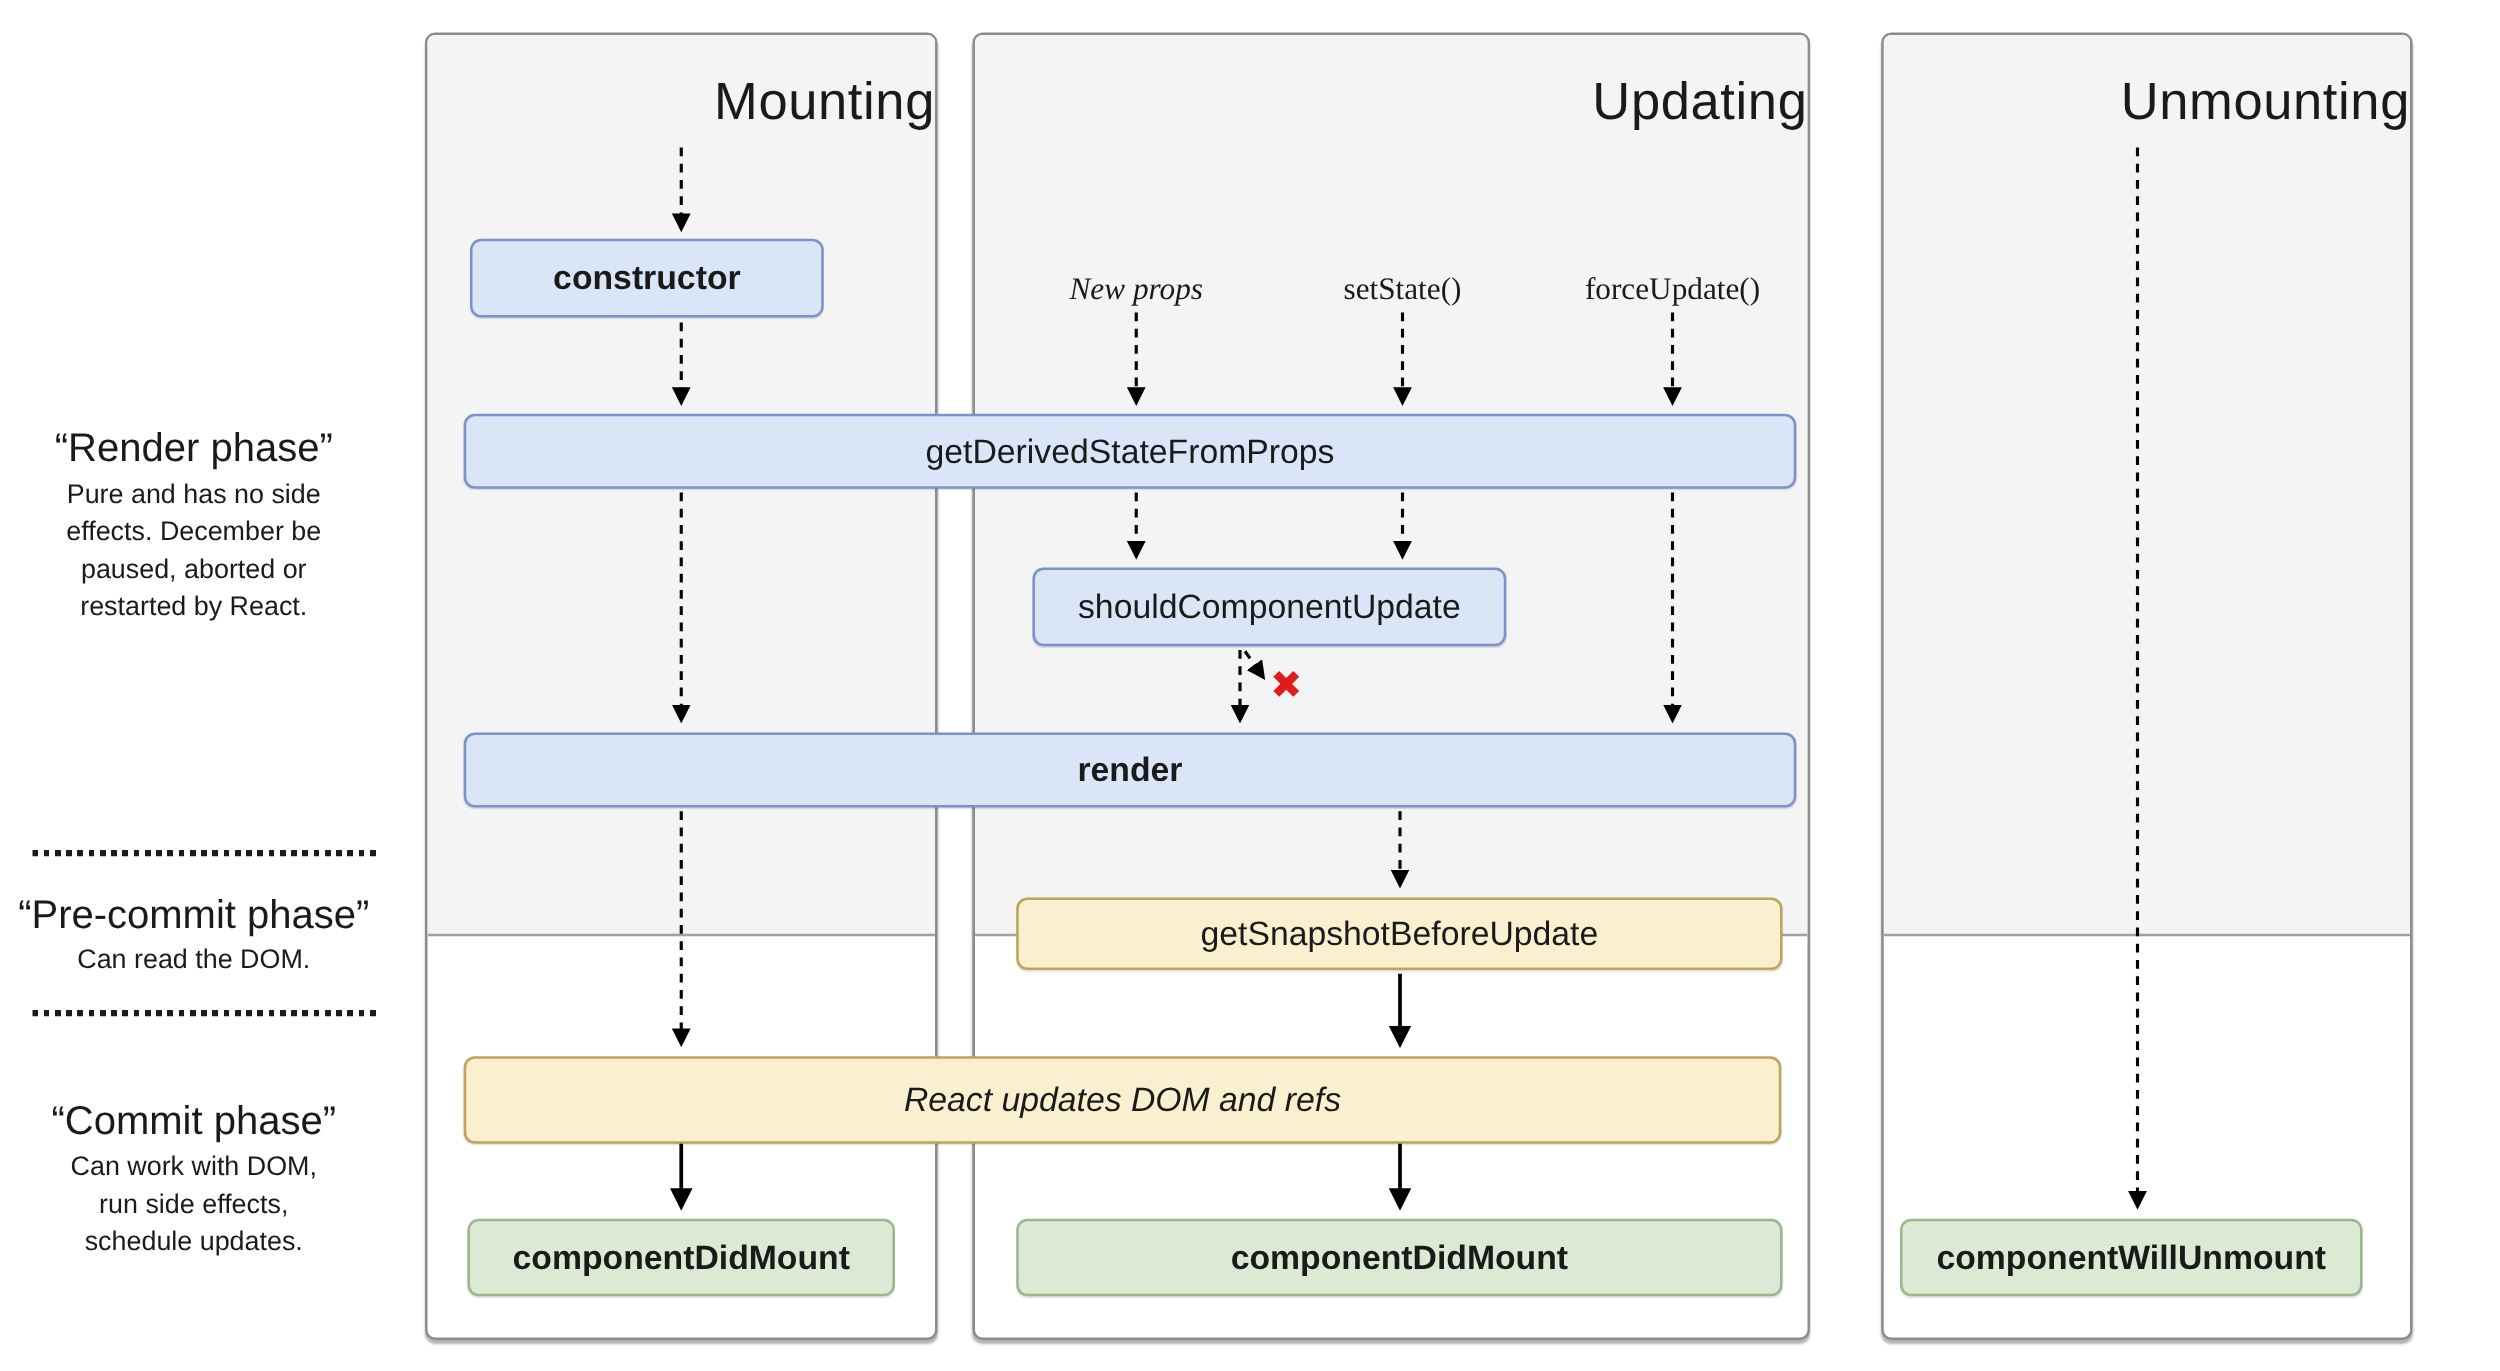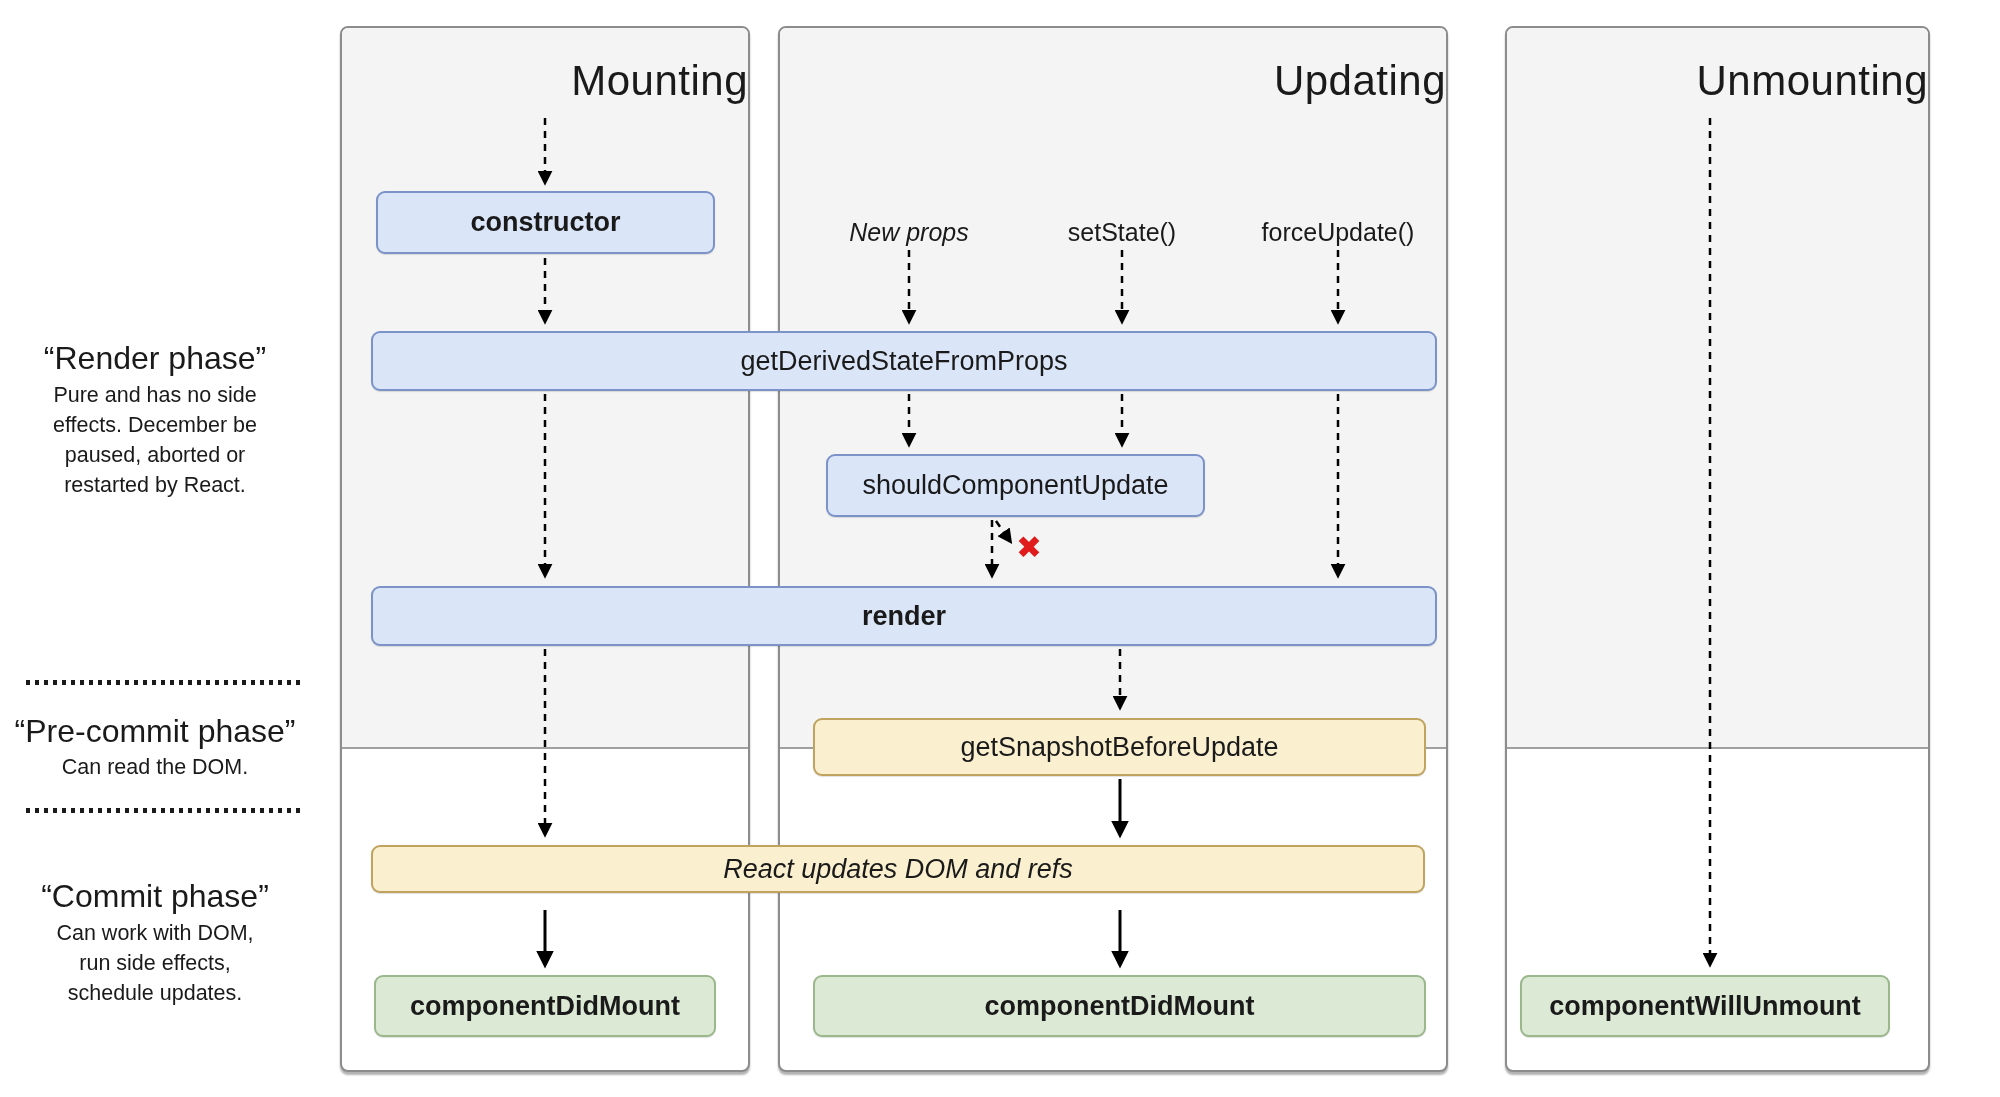--- a/index.html
+++ b/index.html
@@ -52,20 +52,21 @@
   .green {background:var(--green_fill,#dce9d5); border-color:var(--green_border,#9bb88d);}
   .bold{font-weight:700;}
   .italic{font-style:italic;}
   
   .trigger{
     position:absolute;
     width:220px;
     text-align:center;
     font-size:25px;
     z-index:3;
+    font-family:Liberation Serif, serif;
   }
   
   .note-title{
     position:absolute;left:10px;width:290px;
     text-align:center;
     font-size:32px;
     z-index:2;
   }
   .note-body{
     position:absolute;left:10px;width:290px;
@@ -158,31 +159,31 @@
     </g>
     <g stroke="#000" stroke-width="3" fill="none">
       <path d="M545 910 V964" marker-end="url(#ah)"></path>
       <path d="M1120 779 V834" marker-end="url(#ah)"></path>
       <path d="M1120 910 V964" marker-end="url(#ah)"></path>
     </g>
   </svg>
 
   <span class="reject-x" style="left:1016px;top:532px;">✖</span>
 
-  <div class="box blue bold" style="left:376px;top:191px;width:339px;height:63px;">constructor</div>
+  <div class="box blue bold" style="left:376px;top:191px;width:283px;height:63px;">constructor</div>
 
   <div class="box blue" style="left:371px;top:331px;width:1066px;height:60px;">getDerivedStateFromProps</div>
 
   <div class="box blue" style="left:826px;top:454px;width:379px;height:63px;">shouldComponentUpdate</div>
 
   <div class="box yellow" style="left:813px;top:718px;width:613px;height:58px;">getSnapshotBeforeUpdate</div>
 
   <div class="box blue bold" style="left:371px;top:586px;width:1066px;height:60px;">render</div>
 
-  <div class="box yellow italic" style="left:371px;top:845px;width:1054px;height:48px;">React updates DOM and refs</div>
+  <div class="box yellow italic" style="left:371px;top:845px;width:1054px;height:70px;">React updates DOM and refs</div>
 
   <div class="box green bold" style="left:374px;top:975px;width:342px;height:62px;">componentDidMount</div>
 
   <div class="box green bold" style="left:813px;top:975px;width:613px;height:62px;">componentDidMount</div>
 
   <div class="box green bold" style="left:1520px;top:975px;width:370px;height:62px;">componentWillUnmount</div>
 
   <div class="trigger italic" style="left:799px;top:218px;">New props</div>
   <div class="trigger" style="left:1012px;top:218px;">setState()</div>
   <div class="trigger" style="left:1228px;top:218px;">forceUpdate()</div>

